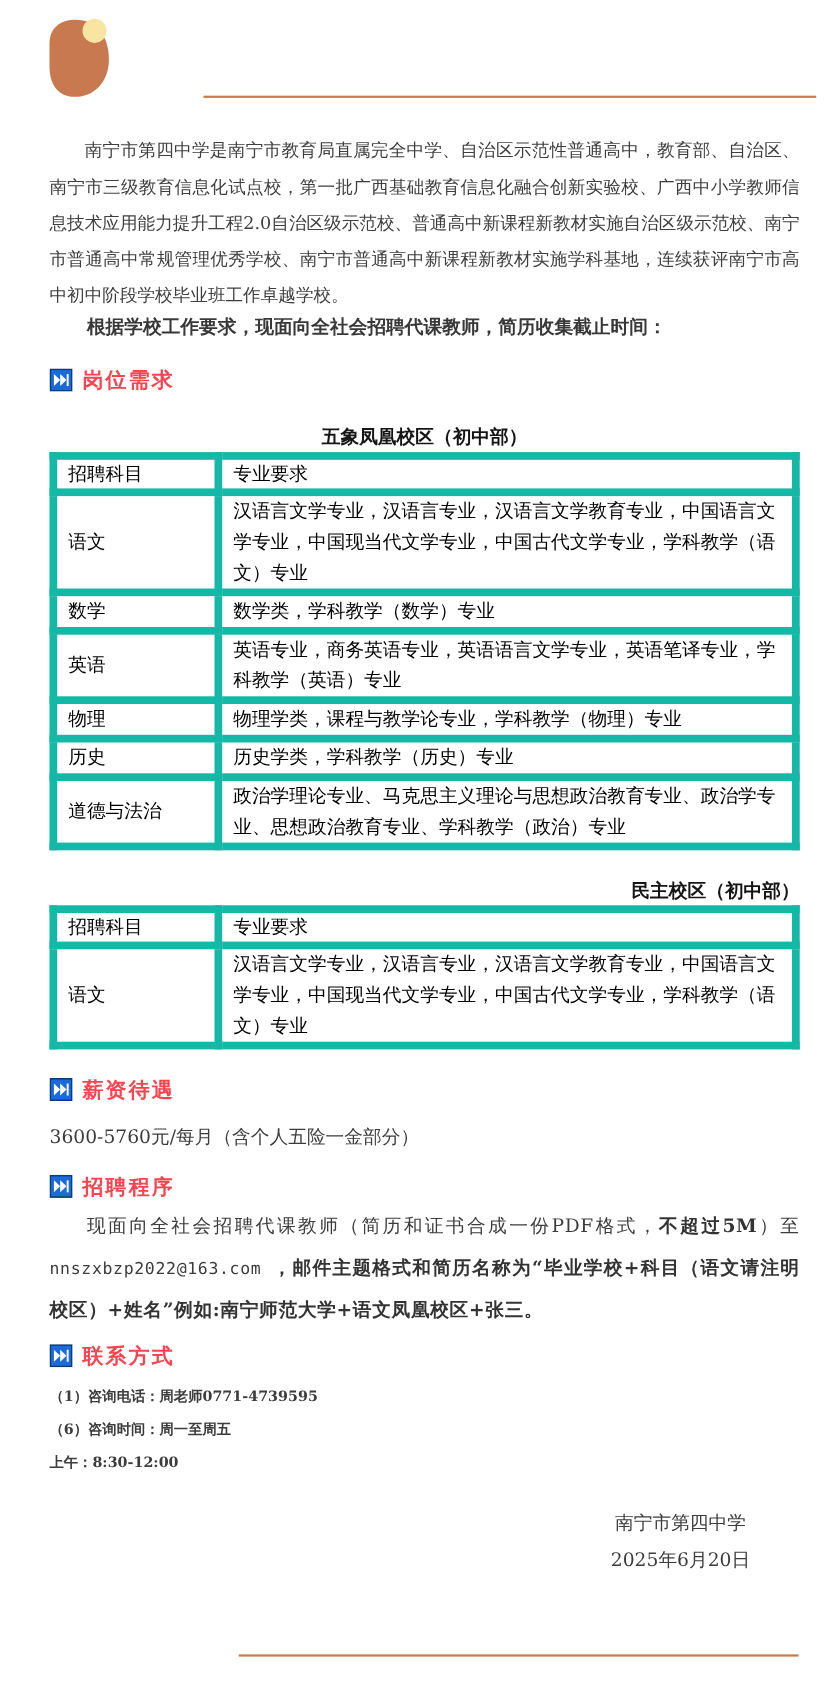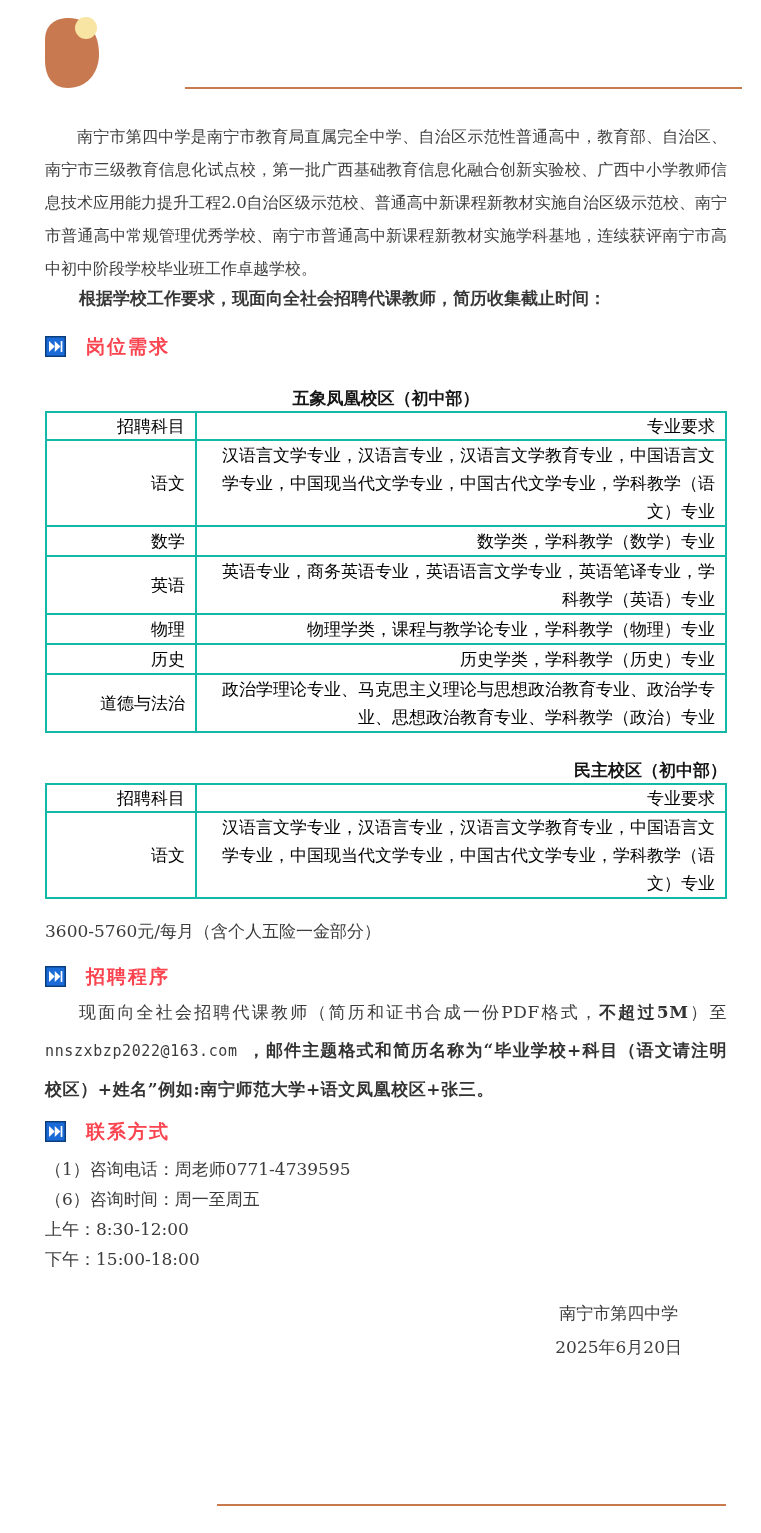--- a/index.html
+++ b/index.html
@@ -8,38 +8,38 @@
     font-family:"DejaVu Serif","Liberation Serif",serif;
     color:#3e3e3e;
   }
   .logo{position:absolute;left:42px;top:12px;}
   .top-divider{position:absolute;left:185px;top:87px;width:557px;height:2px;background:#c87a4c;}
   .bottom-divider{position:absolute;left:217px;top:1504px;width:509px;height:2px;background:#c87a4c;}
   .content{padding:120px 34px 0 45px;}
   p{margin:0;}
   .intro{font-size:16px;line-height:33px;text-align:justify;text-indent:2em;color:#3e3e3e;}
   .lead{font-size:17px;line-height:26px;font-weight:bold;text-indent:2em;color:#383838;}
-  .sec{display:flex;align-items:flex-end;gap:20px;margin:24px 0 0;height:22px;}
+  .sec{display:flex;align-items:flex-start;gap:9px;margin:24px 0 0;height:22px;}
   .sec.s2{margin-top:26px;}
   .sec.s3{margin-top:22px;}
   .sec.s4{margin-top:12px;}
   .ff{width:21px;height:21px;flex:0 0 auto;}
   .sec-ttl{color:#fa4450;font-size:19px;font-weight:bold;letter-spacing:2px;line-height:22px;}
   .tbl-title{margin:30px 0 2px;text-align:center;font-weight:bold;font-size:17px;color:#151515;line-height:22px;}
   .tbl-title.t2{margin-top:26px;text-align:right;}
   table{border-collapse:collapse;width:100%;table-layout:fixed;color:#000;font-size:17px;}
-  th,td{border:2px solid #14b8a6;font-weight:normal;text-align:right;padding:0 10px;line-height:28px;}
+  th,td{border:7px solid #14b8a6;font-weight:normal;text-align:left;padding:0 10px;line-height:28px;}
   th{line-height:26px;}
   col.c-subject{width:150px;}
   .plain{margin-top:20px;font-size:17px;line-height:24px;color:#3c3c3c;}
   .proc1{margin-top:6px;font-size:17px;line-height:38px;letter-spacing:0.6px;text-align:justify;text-indent:2em;color:#3c3c3c;}
   .proc2{margin-top:0;font-size:17px;line-height:30px;text-align:justify;text-indent:2em;color:#3c3c3c;}
   .b{font-weight:bold;color:#333;}
   .email{font-family:"DejaVu Sans Mono","Liberation Mono",monospace;font-size:15px;}
-  .contact p{font-size:17px;line-height:30px;color:#3c3c3c;}
+  .contact p{font-size:13px;line-height:30px;color:#3c3c3c;font-weight:bold;}
   .contact{margin-top:12px;}
   .footer-block{margin:22px 45px 0 auto;width:max-content;text-align:center;font-size:17px;line-height:34px;color:#3c3c3c;}
 </style>
 </head>
 <body>
 
 <svg class="logo" width="60" height="82" viewBox="0 0 60 82" aria-hidden="true">
   <path d="M3,28 C3,13 13,6 27,6 C45,6 57,20 57,42 C57,62 44,76 26,76 C10,76 3,64 3,48 Z" fill="#c97950"></path>
   <circle cx="44" cy="16" r="11" fill="#f8e5a3"></circle>
 </svg>
@@ -109,20 +109,29 @@
       <th>招聘科目</th>
       <th>专业要求</th>
     </tr>
     <tr>
       <td>语文</td>
       <td>汉语言文学专业，汉语言专业，汉语言文学教育专业，中国语言文学专业，中国现当代文学专业，中国古代文学专业，学科教学（语文）专业</td>
     </tr>
   </tbody>
     </table>
 
+  <div class="sec s2">
+    <svg class="ff" viewBox="0 0 22 22">
+        <rect x="0.75" y="0.75" width="20.5" height="20.5" fill="#1a6bd8" stroke="#0a3c7a" stroke-width="1.5"></rect>
+        <path d="M4.2 5.3 L10.2 11 L4.2 16.7 Z" fill="#ffffff"></path>
+        <path d="M10.2 5.3 L16.2 11 L10.2 16.7 Z" fill="#ffffff"></path>
+        <rect x="16.4" y="5.3" width="1.8" height="11.4" fill="#ffffff"></rect>
+      </svg>
+    <span class="sec-ttl">薪资待遇</span>
+  </div>
   <p class="plain">3600-5760元/每月（含个人五险一金部分）</p>
 
   <div class="sec s3">
     <svg class="ff" viewBox="0 0 22 22">
         <rect x="0.75" y="0.75" width="20.5" height="20.5" fill="#1a6bd8" stroke="#0a3c7a" stroke-width="1.5"></rect>
         <path d="M4.2 5.3 L10.2 11 L4.2 16.7 Z" fill="#ffffff"></path>
         <path d="M10.2 5.3 L16.2 11 L10.2 16.7 Z" fill="#ffffff"></path>
         <rect x="16.4" y="5.3" width="1.8" height="11.4" fill="#ffffff"></rect>
       </svg>
     <span class="sec-ttl">招聘程序</span>
@@ -135,21 +144,20 @@
         <path d="M4.2 5.3 L10.2 11 L4.2 16.7 Z" fill="#ffffff"></path>
         <path d="M10.2 5.3 L16.2 11 L10.2 16.7 Z" fill="#ffffff"></path>
         <rect x="16.4" y="5.3" width="1.8" height="11.4" fill="#ffffff"></rect>
       </svg>
     <span class="sec-ttl">联系方式</span>
   </div>
   <div class="contact">
     <p>（1）咨询电话：周老师0771-4739595</p>
     <p>（6）咨询时间：周一至周五</p>
     <p>上午：8:30-12:00</p>
-    <p>下午：15:00-18:00</p>
   </div>
 
   <div class="footer-block">
     <div>南宁市第四中学</div>
     <div>2025年6月20日</div>
   </div>
 
 </div>
 
 <div class="bottom-divider"></div>

